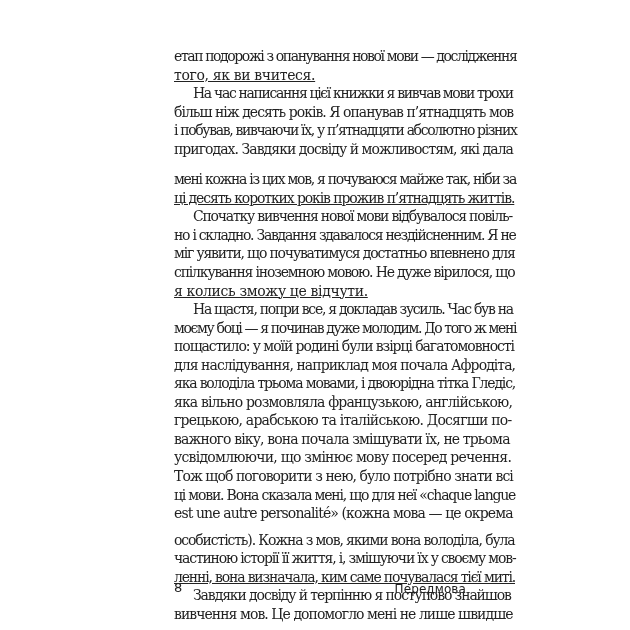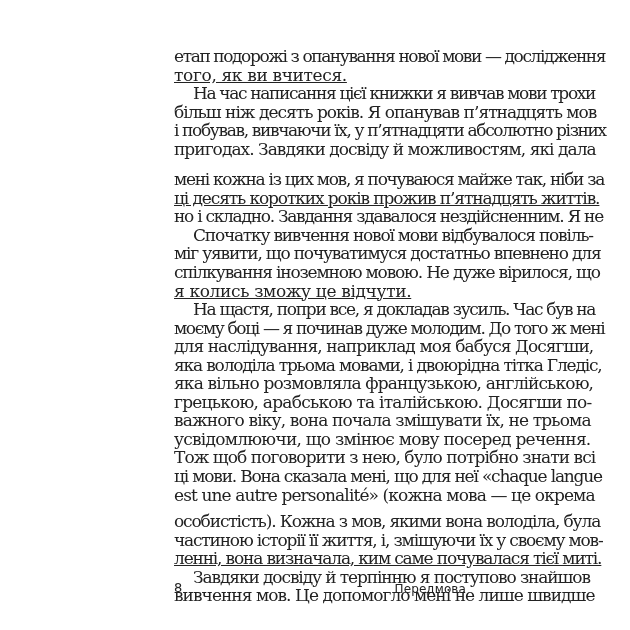--- a/index.html
+++ b/index.html
@@ -15,21 +15,21 @@
       width: 630px;
       height: 630px;
       background: #ffffff;
     }
     .text-block {
       position: absolute;
       left: 174px;
       top: 47px;
       width: 292px;
       font-family: "DejaVu Serif", "Liberation Serif", serif;
-      font-size: 17px;
+      font-size: 14px;
       line-height: 18.55px;
       color: #222222;
       letter-spacing: -0.35px;
     }
     .para {
       margin: 0;
       text-align: justify;
       text-align-last: left;
     }
     .line {
@@ -77,31 +77,32 @@
     <div class="para">
       <span class="line" style="padding-left: 19px; letter-spacing: -1.34121px;">На час написання цієї книжки я вивчав мови трохи</span>
       <span class="line" style="letter-spacing: -0.981875px;">більш ніж десять років. Я опанував п’ятнадцять мов</span>
       <span class="line" style="letter-spacing: -1.35897px;">і побував, вивчаючи їх, у п’ятнадцяти абсолютно різних</span>
       <span class="line" style="letter-spacing: -0.961607px;">пригодах. Завдяки досвіду й можливостям, які дала</span>
       <span class="line" style="letter-spacing: -1.30136px; margin-top: 12px;">мені кожна із цих мов, я почуваюся майже так, ніби за</span>
       <span class="line last" style="letter-spacing: -1.11379px;">ці десять коротких років прожив п’ятнадцять життів.</span>
     </div>
 
     <div class="para">
+      <span class="line" style="padding-left: 19px; letter-spacing: -1.22044px;">Спочатку вивчення нової мови відбувалося повіль-</span>
       <span class="line" style="letter-spacing: -1.27097px;">но і складно. Завдання здавалося нездійсненним. Я не</span>
-      <span class="line" style="padding-left: 19px; letter-spacing: -1.22044px;">Спочатку вивчення нової мови відбувалося повіль-</span>
       <span class="line" style="letter-spacing: -1.19094px;">міг уявити, що почуватимуся достатньо впевнено для</span>
       <span class="line" style="letter-spacing: -1.18036px;">спілкування іноземною мовою. Не дуже вірилося, що</span>
       <span class="line last">я колись зможу це відчути.</span>
     </div>
 
     <div class="para">
       <span class="line" style="padding-left: 19px; letter-spacing: -1.29719px;">На щастя, попри все, я докладав зусиль. Час був на</span>
       <span class="line" style="letter-spacing: -1.36042px;">моєму боці — я починав дуже молодим. До того ж мені</span>
-      <span class="line" style="letter-spacing: -0.930404px;">для наслідування, наприклад моя бабуся Досягши,</span>
+      <span class="line" style="letter-spacing: -1.06507px;">пощастило: у моїй родині були взірці багатомовності</span>
+      <span class="line" style="letter-spacing: -0.930404px;">для наслідування, наприклад моя почала Афродіта,</span>
       <span class="line" style="letter-spacing: -1.17783px;">яка володіла трьома мовами, і двоюрідна тітка Гледіс,</span>
       <span class="line" style="letter-spacing: -0.860306px;">яка вільно розмовляла французькою, англійською,</span>
       <span class="line" style="letter-spacing: -0.767221px;">грецькою, арабською та італійською. Досягши по-</span>
       <span class="line" style="letter-spacing: -0.868176px;">важного віку, вона почала змішувати їх, не трьома</span>
       <span class="line" style="letter-spacing: -0.746181px;">усвідомлюючи, що змінює мову посеред речення.</span>
       <span class="line" style="letter-spacing: -0.94088px;">Тож щоб поговорити з нею, було потрібно знати всі</span>
       <span class="line" style="letter-spacing: -1.19463px;">ці мови. Вона сказала мені, що для неї «chaque langue</span>
       <span class="line" style="letter-spacing: -0.88875px;">est une autre personalité» (кожна мова — це окрема</span>
       <span class="line" style="letter-spacing: -1.13035px; margin-top: 8px;">особистість). Кожна з мов, якими вона володіла, була</span>
       <span class="line" style="letter-spacing: -1.18267px;">частиною історії її життя, і, змішуючи їх у своєму мов-</span>

